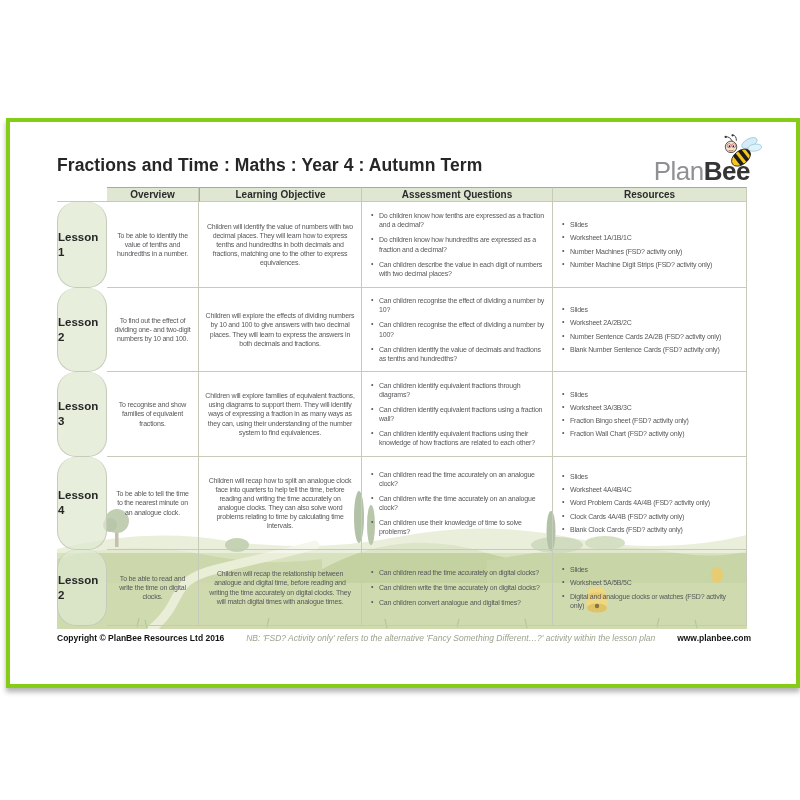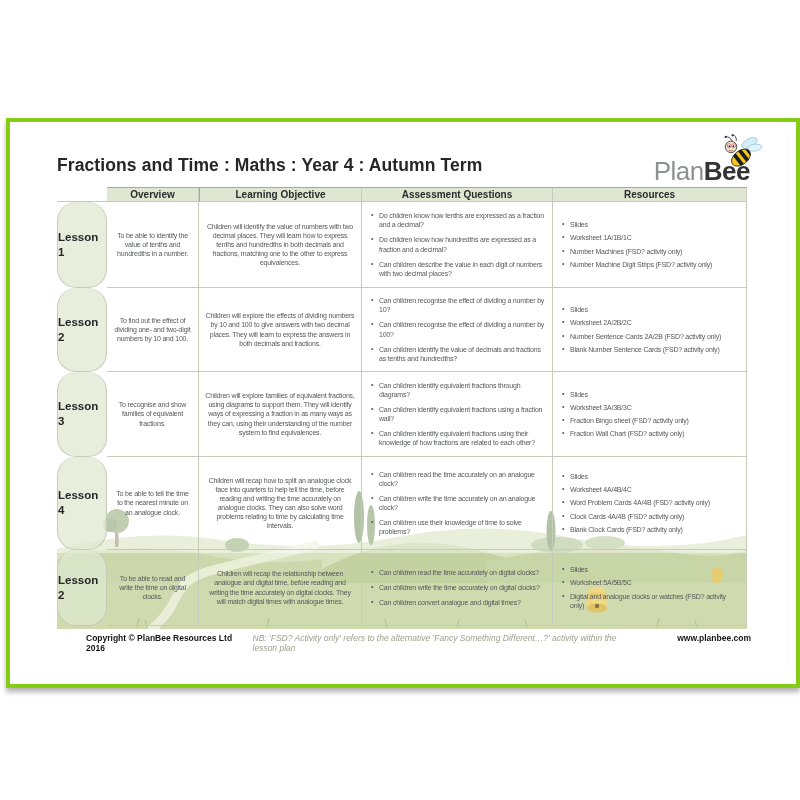--- a/index.html
+++ b/index.html
@@ -49,21 +49,21 @@
   .bullet{position:relative;padding-left:8px;}
   .bullet::before{content:"\2022";position:absolute;left:0;top:-1px;}
   .aq-cell .bullet{margin:3px 0;}
   .res-cell .bullet{margin:2px 0;}
   .landscape{position:absolute;left:0;top:300px;width:690px;height:142px;z-index:0;}
   
   .footer{
     position:absolute;left:47px;right:45px;top:511px;
     display:flex;justify-content:space-between;align-items:baseline;font-size:8.5px;
   }
-  .footer .copyright,.footer .website{font-weight:bold;color:#141414;margin-left:29px;}
+  .footer .copyright,.footer .website{font-weight:bold;color:#141414;}
   .footer .note{font-style:italic;color:#9aa38d;padding:0 8px;}
 </style>
 </head>
 <body>
 
 <div class="sheet">
 
   <div class="page-title">Fractions and Time : Maths : Year 4 : Autumn Term</div>
 
   <div class="logo">

